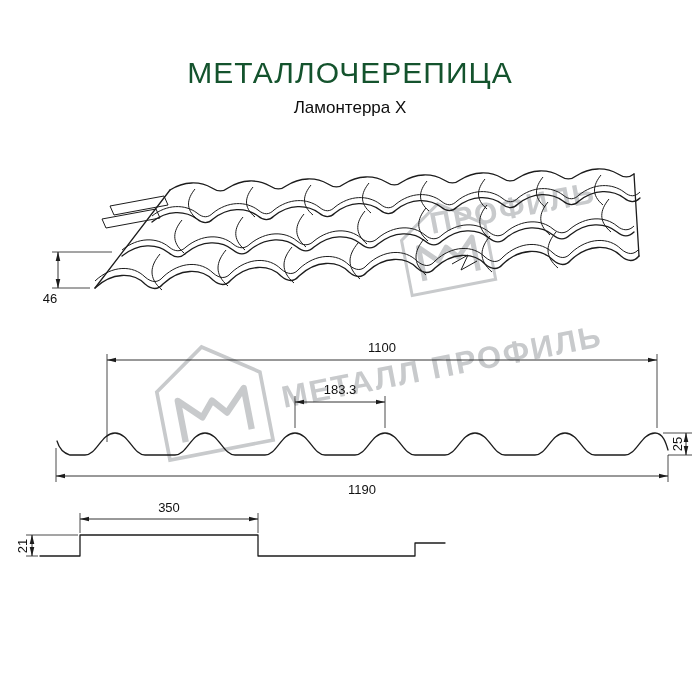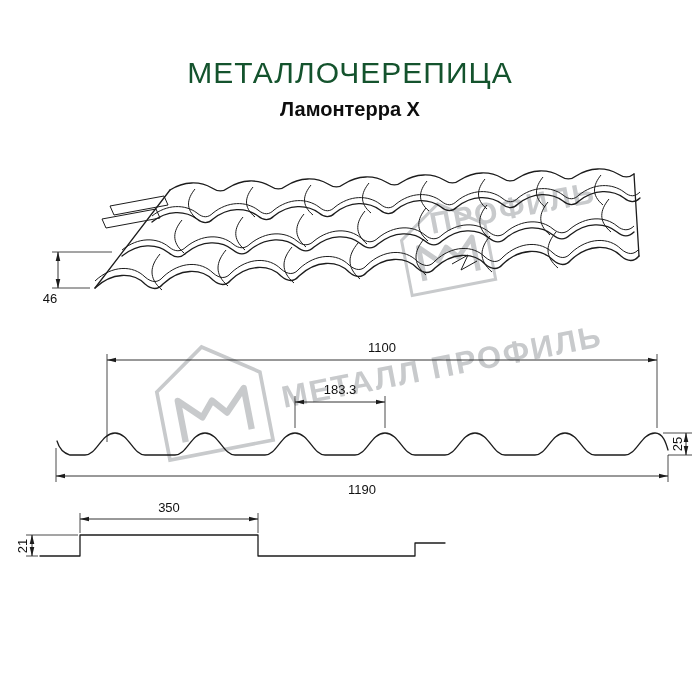--- a/index.html
+++ b/index.html
@@ -6,21 +6,21 @@
   .canvas{
     position:relative;width:700px;height:700px;background:#ffffff;overflow:hidden;
     font-family:"Liberation Sans", sans-serif;color:#111;
   }
   .title{
     position:absolute;top:56px;left:0;width:100%;text-align:center;
     font-size:30px;font-weight:normal;letter-spacing:1px;color:#14532d;
   }
   .subtitle{
     position:absolute;top:98px;left:0;width:100%;text-align:center;
-    font-size:20px;font-weight:bold;color:#0d0d0d;
+    font-size:17px;font-weight:normal;color:#0d0d0d;
   }
   svg{position:absolute;top:0;left:0;}
   .ln{stroke:#1c1c1c;stroke-width:1.3;fill:none;stroke-linecap:round;stroke-linejoin:round;}
   .ln-thin{stroke:#1c1c1c;stroke-width:1;fill:none;}
   .ext{stroke:#1c1c1c;stroke-width:0.8;fill:none;}
   .dim{stroke:#1c1c1c;stroke-width:0.9;fill:none;}
   .dim-text{font-family:"Liberation Sans",sans-serif;font-size:13px;fill:#111;}
   .wm{stroke:#c8cacc;fill:none;}
   .wm-text{font-family:"Liberation Sans",sans-serif;font-weight:bold;fill:#c8cacc;font-size:30px;letter-spacing:2px;}
   .wm-text-lg{font-family:"Liberation Sans",sans-serif;font-weight:bold;fill:#c8cacc;font-size:31px;letter-spacing:2px;}

